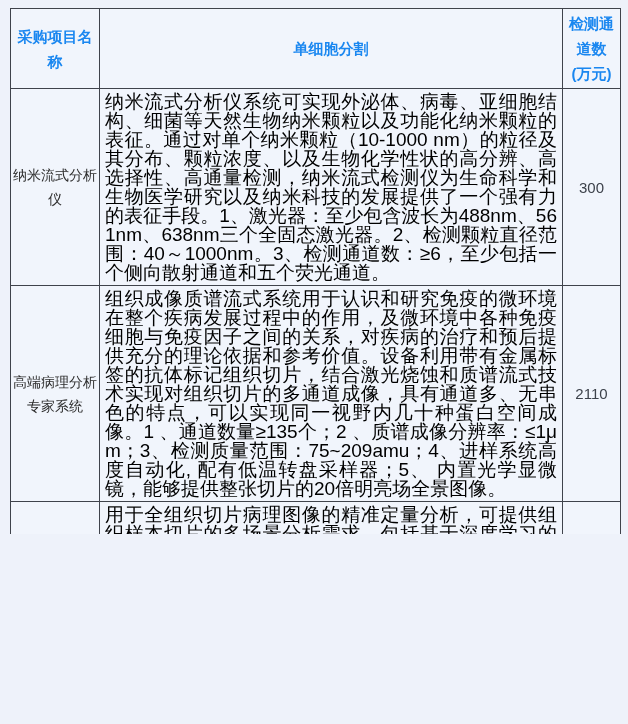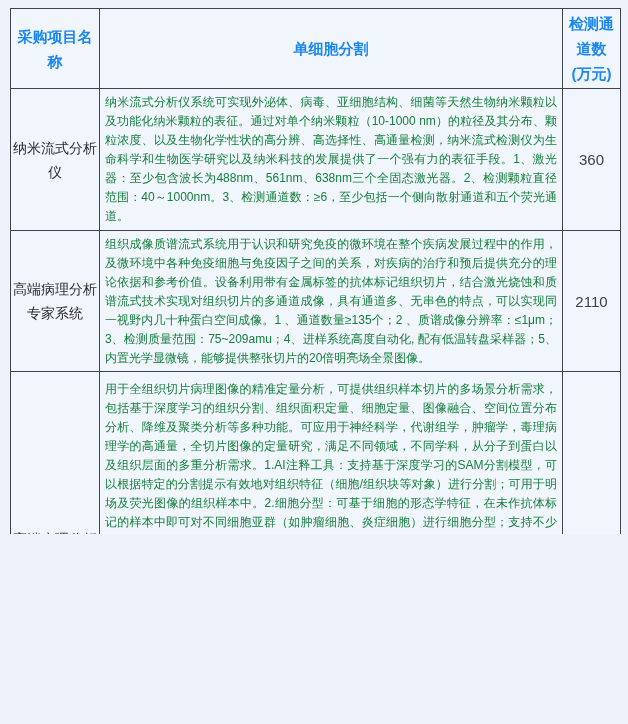--- a/index.html
+++ b/index.html
@@ -40,22 +40,22 @@
   }
   td.name-cell {
     color: #2d2d2d;
     font-weight: normal;
     font-size: 14px;
     line-height: 24px;
     text-align: center;
     padding: 2px 2px;
   }
   td.summary-cell {
-    color: #15803d;
-    font-size: 12px;
+    color: #000000;
+    font-size: 19px;
     line-height: 19px;
     text-align: justify;
     text-justify: inter-ideograph;
     padding: 3px 5px;
     word-break: break-all;
     margin-left: 33px;
   }
   td.budget-cell {
     color: #3d424b;
     font-size: 15px;
@@ -80,21 +80,21 @@
       <tr class="header-row">
         <th class="hdr">采购项目名称</th>
         <th class="hdr">单细胞分割</th>
         <th class="hdr">检测通道数(万元)</th>
       </tr>
     </thead>
     <tbody>
       <tr class="row-1">
         <td class="name-cell">纳米流式分析仪</td>
         <td class="summary-cell">纳米流式分析仪系统可实现外泌体、病毒、亚细胞结构、细菌等天然生物纳米颗粒以及功能化纳米颗粒的表征。通过对单个纳米颗粒（10-1000 nm）的粒径及其分布、颗粒浓度、以及生物化学性状的高分辨、高选择性、高通量检测，纳米流式检测仪为生命科学和生物医学研究以及纳米科技的发展提供了一个强有力的表征手段。1、激光器：至少包含波长为488nm、561nm、638nm三个全固态激光器。2、检测颗粒直径范围：40～1000nm。3、检测通道数：≥6，至少包括一个侧向散射通道和五个荧光通道。</td>
-        <td class="budget-cell">360</td>
+        <td class="budget-cell">300</td>
       </tr>
       <tr class="row-2">
         <td class="name-cell">高端病理分析专家系统</td>
         <td class="summary-cell">组织成像质谱流式系统用于认识和研究免疫的微环境在整个疾病发展过程中的作用，及微环境中各种免疫细胞与免疫因子之间的关系，对疾病的治疗和预后提供充分的理论依据和参考价值。设备利用带有金属标签的抗体标记组织切片，结合激光烧蚀和质谱流式技术实现对组织切片的多通道成像，具有通道多、无串色的特点，可以实现同一视野内几十种蛋白空间成像。1 、通道数量≥135个；2 、质谱成像分辨率：≤1μm；3、检测质量范围：75~209amu；4、进样系统高度自动化, 配有低温转盘采样器；5、 内置光学显微镜，能够提供整张切片的20倍明亮场全景图像。</td>
         <td class="budget-cell">2110</td>
       </tr>
       <tr class="row-3">
         <td class="name-cell">高端病理分析专家系统</td>
         <td class="summary-cell">用于全组织切片病理图像的精准定量分析，可提供组织样本切片的多场景分析需求，包括基于深度学习的组织分割、组织面积定量、细胞定量、图像融合、空间位置分布分析、降维及聚类分析等多种功能。可应用于神经科学，代谢组学，肿瘤学，毒理病理学的高通量，全切片图像的定量研究，满足不同领域，不同学科，从分子到蛋白以及组织层面的多重分析需求。1.AI注释工具：支持基于深度学习的SAM分割模型，可以根据特定的分割提示有效地对组织特征（细胞/组织块等对象）进行分割；可用于明场及荧光图像的组织样本中。2.细胞分型：可基于细胞的形态学特征，在未作抗体标记的样本中即可对不同细胞亚群（如肿瘤细胞、炎症细胞）进行细胞分型；支持不少于20种不同细胞亚群的分型。3.单细胞分割：具有基于深度学习的细胞核及细胞膜识别的预训练算法，用于明场及荧光单细胞水平的细胞核及细胞膜分割。提供逐个细胞（细胞核/整个细胞）的边界轮廓，以边界线进行展示；提供逐个细胞的形态学数据。4.降维及聚类分析：提供无监督聚类算法用于细胞的聚类分析，以及可用于展示数据集中不同特征的分布和强度的可视化降维分析；图像数据、降维图示以及单细胞数据可实现动态交互。5.空间关系分析：可分析不同细胞之间的邻近关系、免疫细胞浸润关系以及其在图像上的相对空间分布特征。可计算某一细胞、对象最邻近的其他细胞、对象数量；可基于不同细胞/对象的距离分析进行邻近关系分析，并在原始组织图像上标记具有邻近关系的细胞/对象；可计算某一界限范围内免疫细胞的细胞浸润关系；可根据细胞密度生成细胞密度热图，并根据不同密度区域进行区域划分。</td>
         <td class="budget-cell">185</td>

